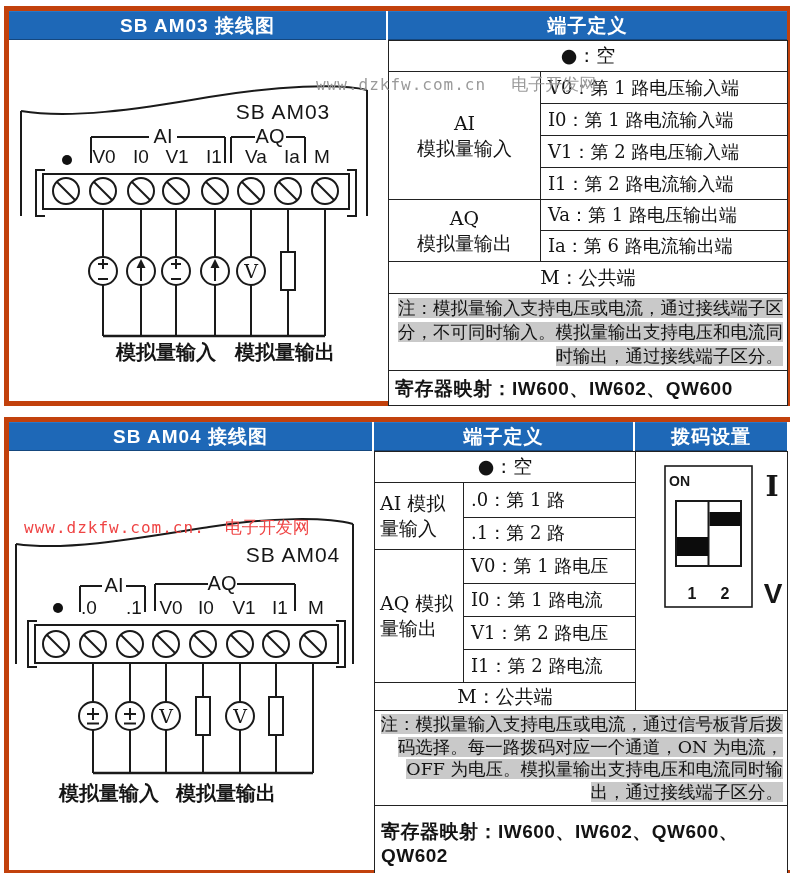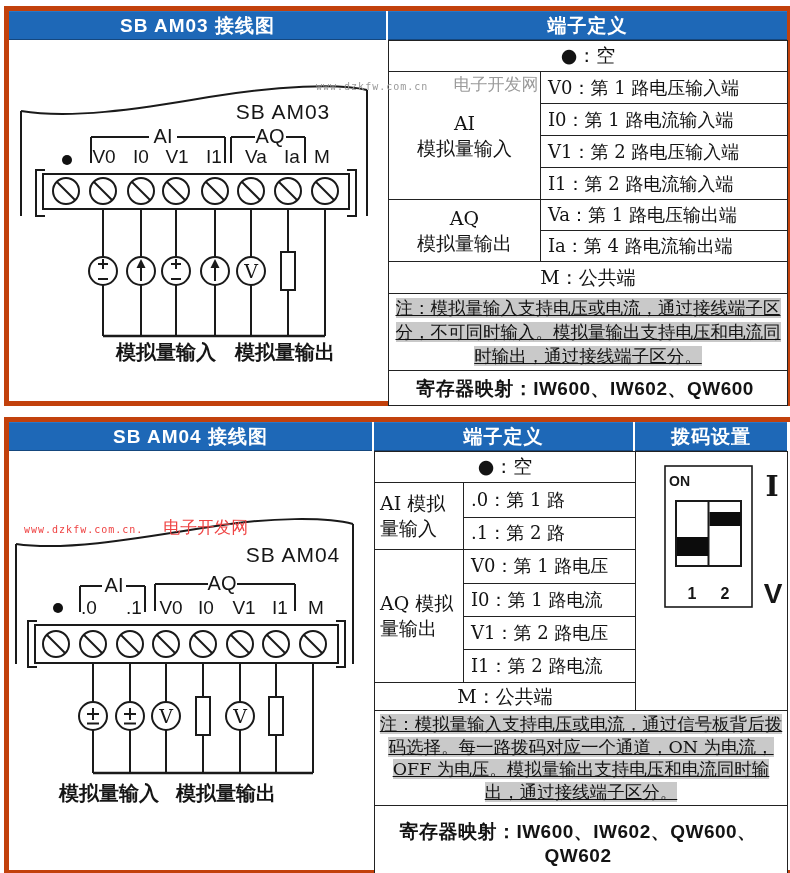--- a/index.html
+++ b/index.html
@@ -15,30 +15,30 @@
   #h1a{left:0;width:377px;} #h1b{left:379px;width:399px;}
   #h2a{left:0;width:363px;} #h2b{left:365px;width:259px;} #h2c{left:626px;width:152px;}
   table{position:absolute;border-collapse:collapse;table-layout:fixed;background:#fff;}
   #t1{left:379px;top:29px;width:399px;}
   #t2{left:365px;top:29px;width:413px;}
   td{border:1px solid #222;font-size:18px;color:#131313;overflow:hidden;padding:0;}
   .center{text-align:center;font-size:19px;}
   .def{padding-left:7px;text-align:left;}
   .group{text-align:center;font-size:19px;line-height:1.3;}
   #t2 .group{text-align:left;padding-left:5px;}
-  .note{padding:2px 4px;vertical-align:top;text-align:center;text-decoration:underline;}
+  .note{padding:2px 4px;vertical-align:top;text-align:right;}
   .hl{background:#c9c9c9;font-size:17.5px;line-height:24px;}
   #t2 .hl{line-height:22.5px;}
   .reg{font-family:"Liberation Sans",sans-serif;font-weight:bold;font-size:19px;
-       padding:2px 12px 0 6px;vertical-align:middle;text-align:center;letter-spacing:.5px;}
+       padding:2px 12px 0 6px;vertical-align:middle;text-align:left;letter-spacing:.5px;}
   .dipcell{vertical-align:top;}
   .wm{position:absolute;white-space:nowrap;z-index:5;}
   .wm-gray{left:316px;top:73px;color:#9a9a9a;}
   .wm-blue{left:24px;top:516px;color:#ef4444;}
-  .wm .url{font-family:"DejaVu Sans Mono","Liberation Mono",monospace;font-size:10px;letter-spacing:1px;}
+  .wm .url{font-family:"DejaVu Sans Mono","Liberation Mono",monospace;font-size:16px;letter-spacing:1px;}
   .wm .site{font-size:17px;font-family:"DejaVu Serif",serif;margin-left:20px;}
   svg{position:absolute;}
   svg text{fill:#161616;}
   .lbl{font-family:"Liberation Sans",sans-serif;font-size:19px;}
   .big{font-family:"Liberation Sans",sans-serif;font-size:21px;letter-spacing:1px;}
   .brk{font-family:"Liberation Sans",sans-serif;font-size:20px;}
   .cap{font-family:"Liberation Sans",sans-serif;font-weight:bold;font-size:20px;}
   .vtxt{font-family:"DejaVu Serif",serif;font-size:19px;}
 </style>
 </head>
@@ -177,21 +177,21 @@
             <td class="def">I1：第 2 路电流输入端</td>
           </tr>
       <tr style="height:31px">
         <td rowspan="2" class="group">
           <div>AQ</div>
           <div>模拟量输出</div>
         </td>
         <td class="def">Va：第 1 路电压输出端</td>
           </tr>
       <tr style="height:31px">
-            <td class="def">Ia：第 4 路电流输出端</td>
+            <td class="def">Ia：第 6 路电流输出端</td>
           </tr>
       <tr style="height:32px">
             <td colspan="2" class="center">M：公共端</td>
           </tr>
       <tr style="height:73px">
             <td colspan="2" class="note">
         <span class="hl">注：模拟量输入支持电压或电流，通过接线端子区分，不可同时输入。模拟量输出支持电压和电流同时输出，通过接线端子区分。</span></td>
           </tr>
       <tr style="height:35px">
             <td colspan="2" class="reg">寄存器映射：IW600、IW602、QW600</td>

